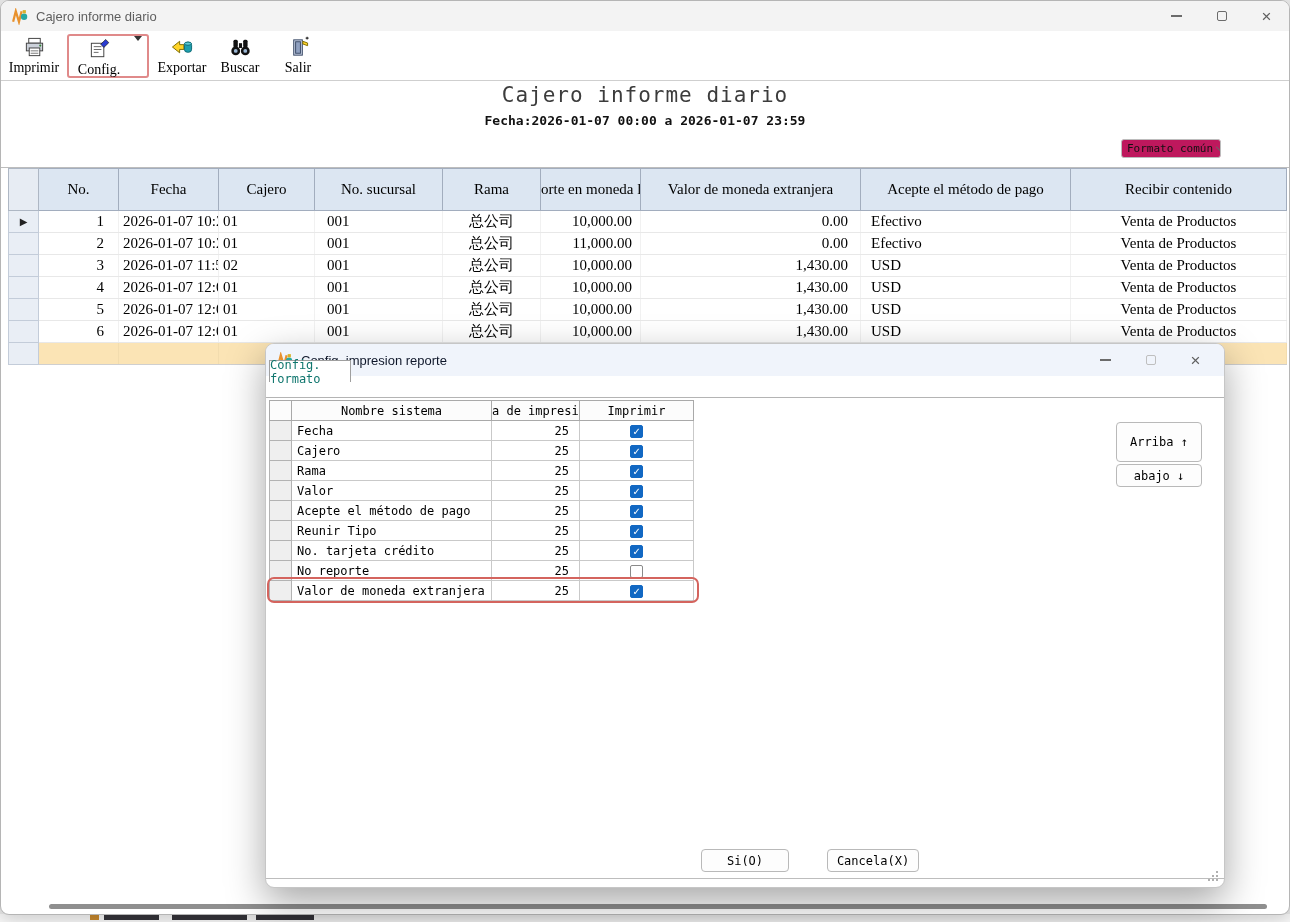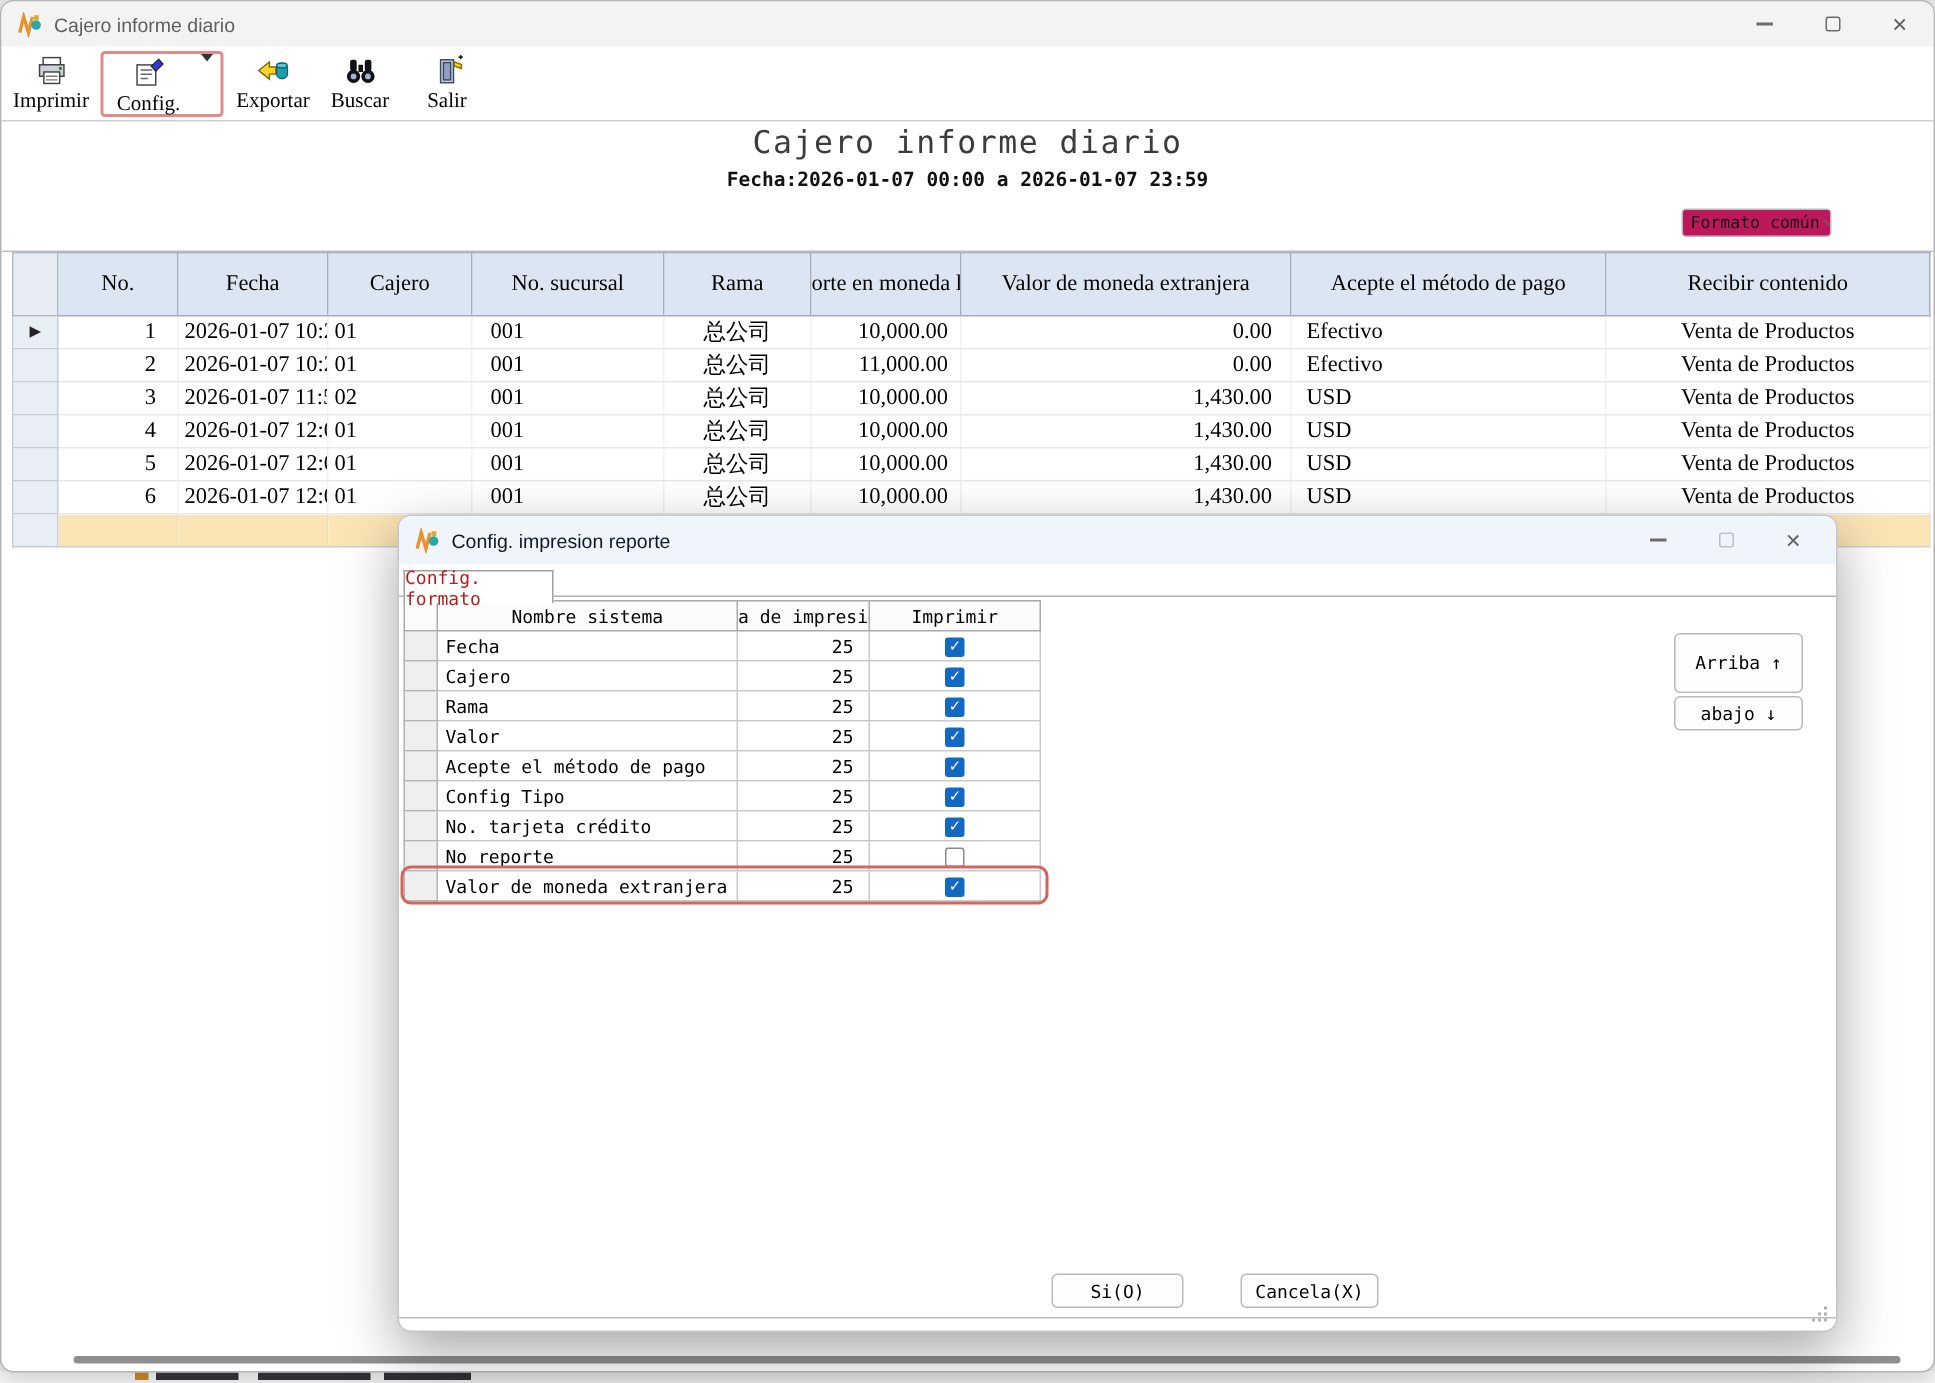--- a/index.html
+++ b/index.html
@@ -78,23 +78,23 @@
 
   
   .dialog{position:absolute;left:265px;top:343px;width:960px;height:545px;background:#fff;
     border:1px solid #c6c6c6;border-radius:9px;box-shadow:0 14px 38px rgba(0,0,0,.35);z-index:10;overflow:hidden}
   .dtitlebar{position:absolute;left:0;top:0;right:0;height:32px;background:#f0f4fb;display:flex;align-items:center}
   .dtitlebar .appicon{margin:0 8px 0 10px;width:17px;height:17px}
   .dtitlebar .dtitle{font:13px var(--ui);color:#0f172a}
   .dctls{position:absolute;right:6px;top:0;height:32px;display:flex}
   .dctl{width:45px;height:32px;display:flex;align-items:center;justify-content:center}
   .tabline{position:absolute;left:0;right:0;top:53px;border-top:1px solid #b4b4b4}
-  .tab{position:absolute;left:3px;top:36px;width:100px;height:22px;background:#fff;
+  .tab{position:absolute;left:3px;top:16px;width:82px;height:22px;background:#fff;
     border:1px solid #9f9f9f;border-bottom:none;z-index:2;display:flex;align-items:center;justify-content:center;
-    font:12px var(--mono);color:#b91c1c}
+    font:12px var(--mono);color:#0f766e}
 
   .dgrid{position:absolute;left:3px;top:56px;border-collapse:collapse;table-layout:fixed;
     width:424px;font:12px var(--mono);color:#000}
   .dgrid th{height:20px;background:#fcfcfc;border:1px solid #a9a9a9;font-weight:400;
     white-space:nowrap;overflow:hidden;text-align:center}
   .dgrid td{height:20px;border:1px solid #c9c9c9;background:#fff;white-space:nowrap;overflow:hidden}
   .dgrid td.dsel{background:#efefef;border:1px solid #b3b3b3}
   .dgrid td.dname{padding-left:5px}
   .dgrid td.dwidth{text-align:right;padding-right:10px}
   .dgrid td.dchk{text-align:center}
@@ -404,21 +404,21 @@
           <td class="dchk"><span class="cb checked"></span></td>
         </tr>
         <tr>
           <td class="dsel"></td>
           <td class="dname">Acepte el método de pago</td>
           <td class="dwidth">25</td>
           <td class="dchk"><span class="cb checked"></span></td>
         </tr>
         <tr>
           <td class="dsel"></td>
-          <td class="dname">Config Tipo</td>
+          <td class="dname">Reunir Tipo</td>
           <td class="dwidth">25</td>
           <td class="dchk"><span class="cb checked"></span></td>
         </tr>
         <tr>
           <td class="dsel"></td>
           <td class="dname">No. tarjeta crédito</td>
           <td class="dwidth">25</td>
           <td class="dchk"><span class="cb checked"></span></td>
         </tr>
         <tr>

